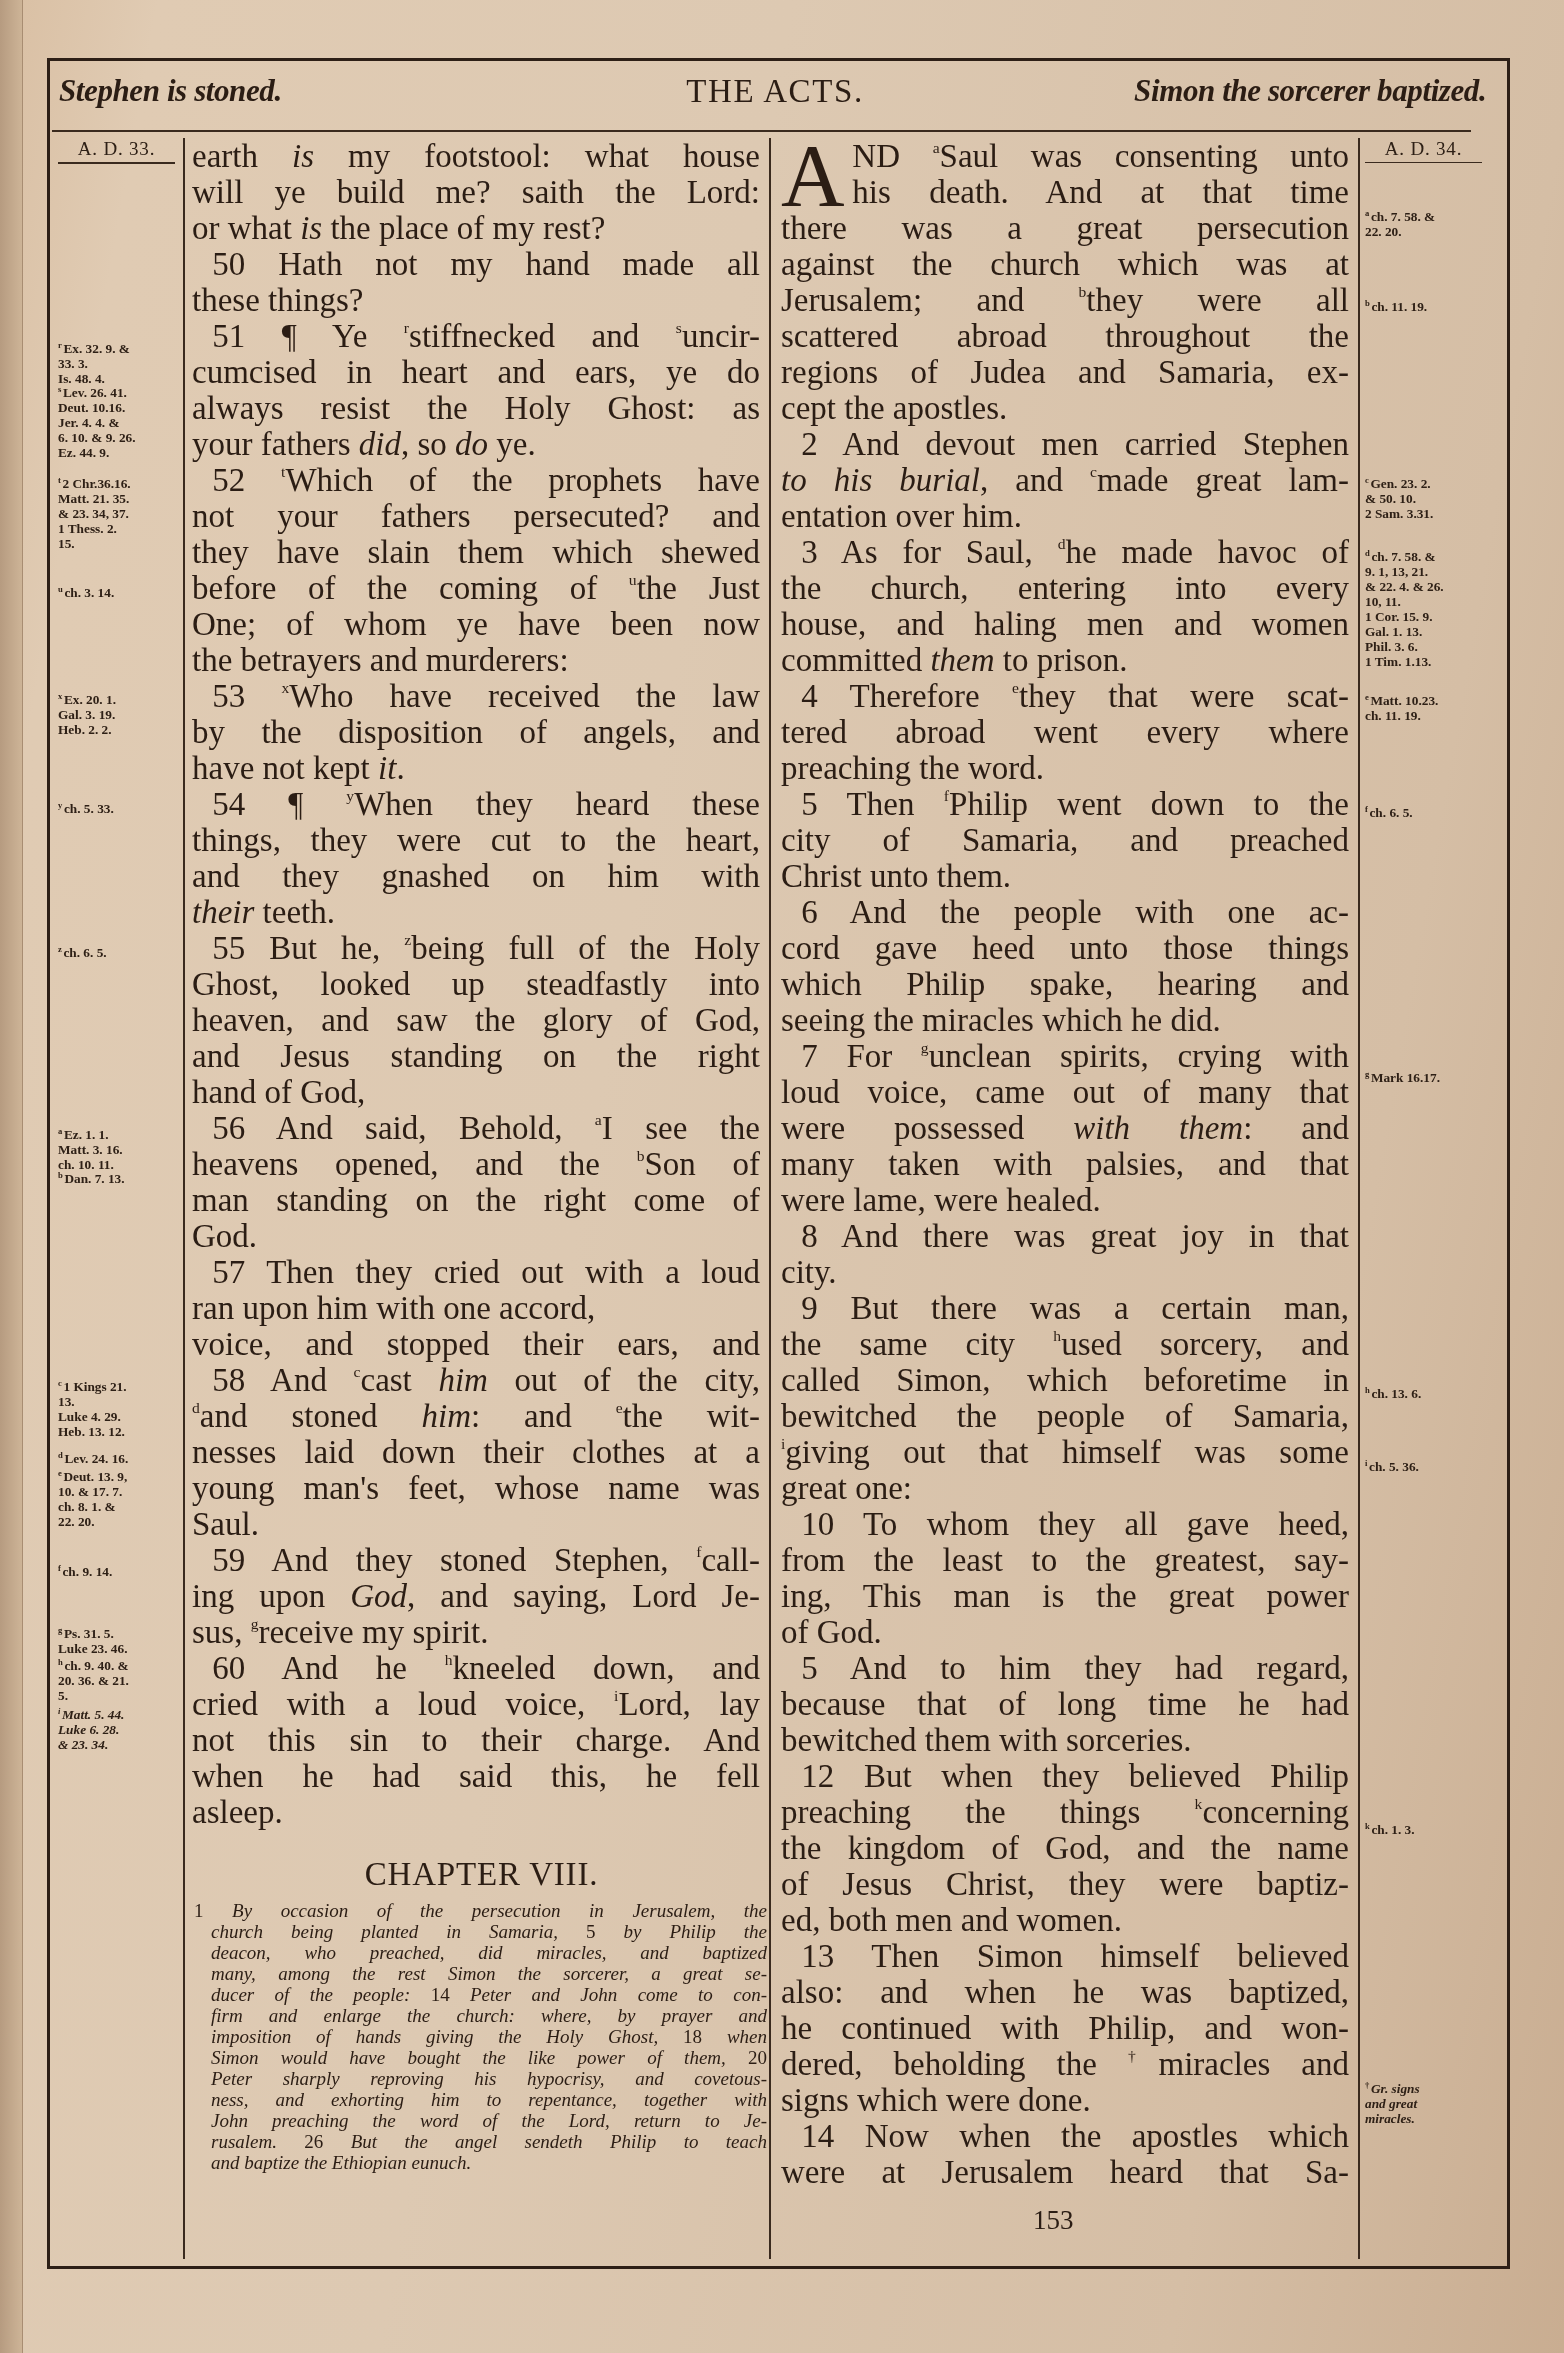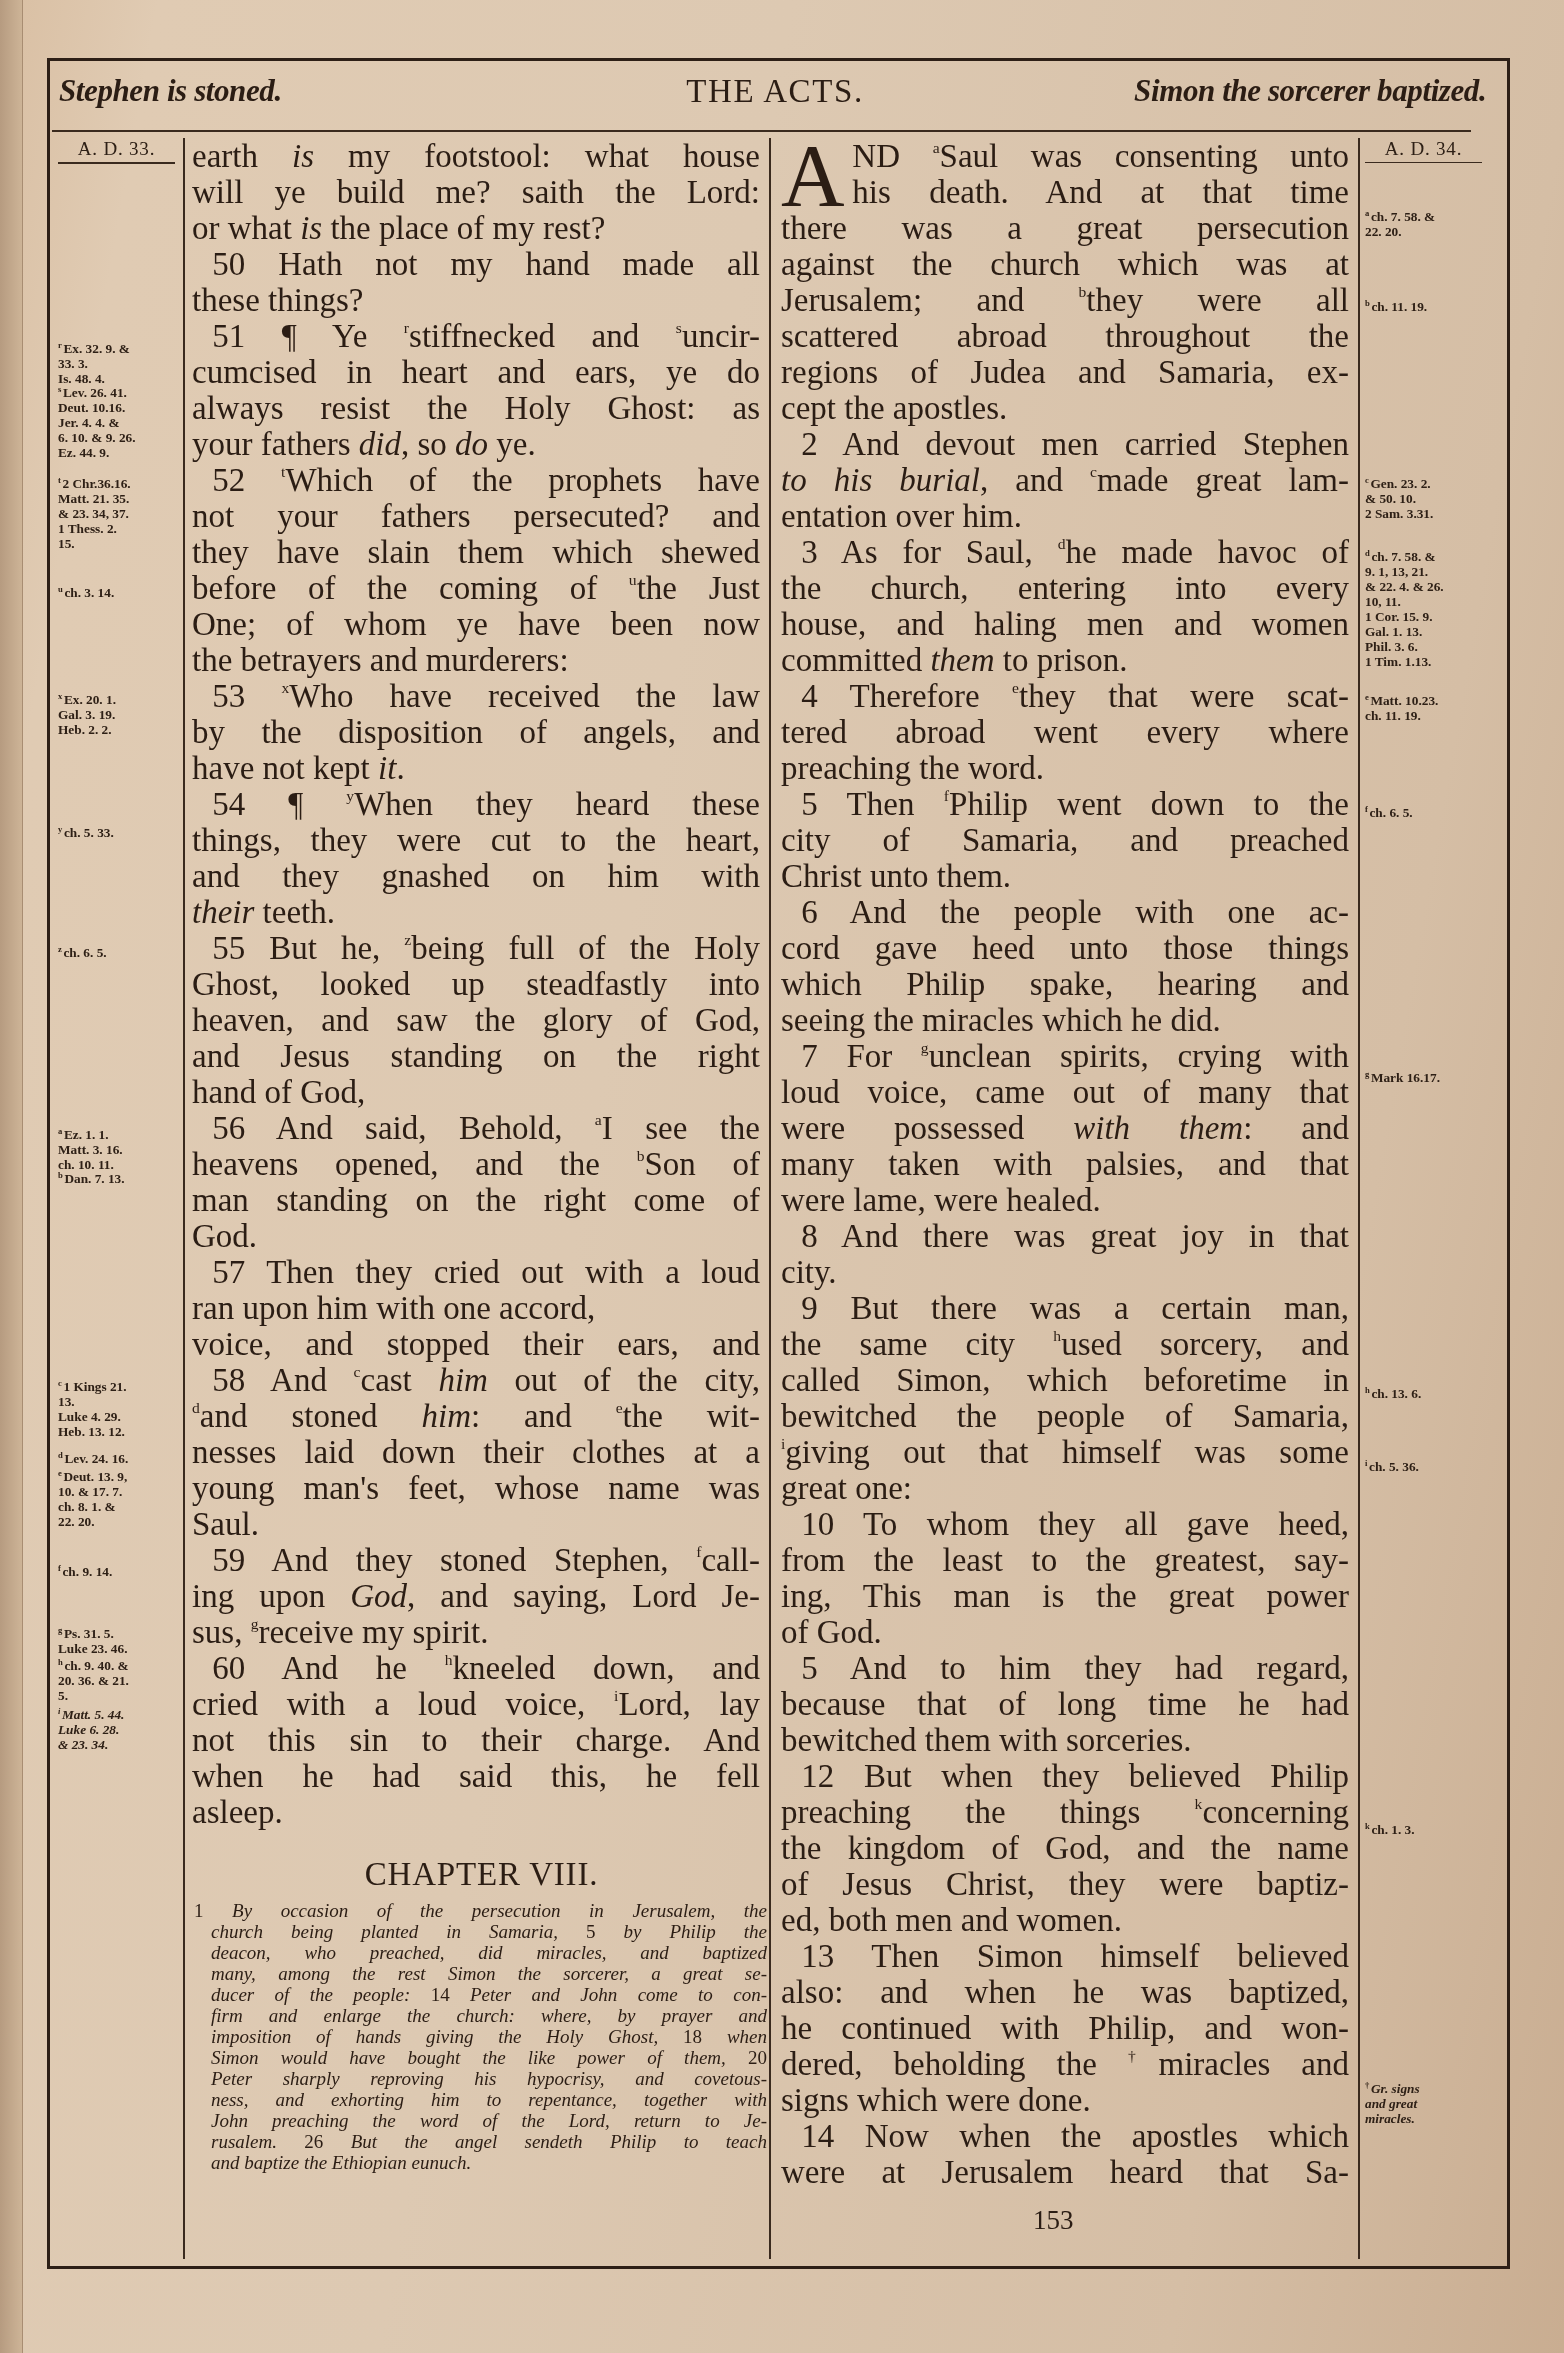--- a/index.html
+++ b/index.html
@@ -87,21 +87,21 @@
 Ez. 44. 9.</span></div>
     <div class="note" style="top: 332px;"><span class="key">t</span><span class="txt">2 Chr.36.16.
 Matt. 21. 35.
 &amp; 23. 34, 37.
 1 Thess. 2.
 15.</span></div>
     <div class="note" style="top: 441px;"><span class="key">u</span><span class="txt">ch. 3. 14.</span></div>
     <div class="note" style="top: 548px;"><span class="key">x</span><span class="txt">Ex. 20. 1.
 Gal. 3. 19.
 Heb. 2. 2.</span></div>
-    <div class="note" style="top: 681px;"><span class="key">y</span><span class="txt">ch. 5. 33.</span></div>
+    <div class="note" style="top: 657px;"><span class="key">y</span><span class="txt">ch. 5. 33.</span></div>
     <div class="note" style="top: 801px;"><span class="key">z</span><span class="txt">ch. 6. 5.</span></div>
     <div class="note" style="top: 983px;"><span class="key">a</span><span class="txt">Ez. 1. 1.
 Matt. 3. 16.
 ch. 10. 11.</span></div>
     <div class="note" style="top: 1027px;"><span class="key">b</span><span class="txt">Dan. 7. 13.</span></div>
     <div class="note" style="top: 1235px;"><span class="key">c</span><span class="txt">1 Kings 21.
 13.
 Luke 4. 29.
 Heb. 13. 12.</span></div>
     <div class="note" style="top: 1307px;"><span class="key">d</span><span class="txt">Lev. 24. 16.</span></div>

